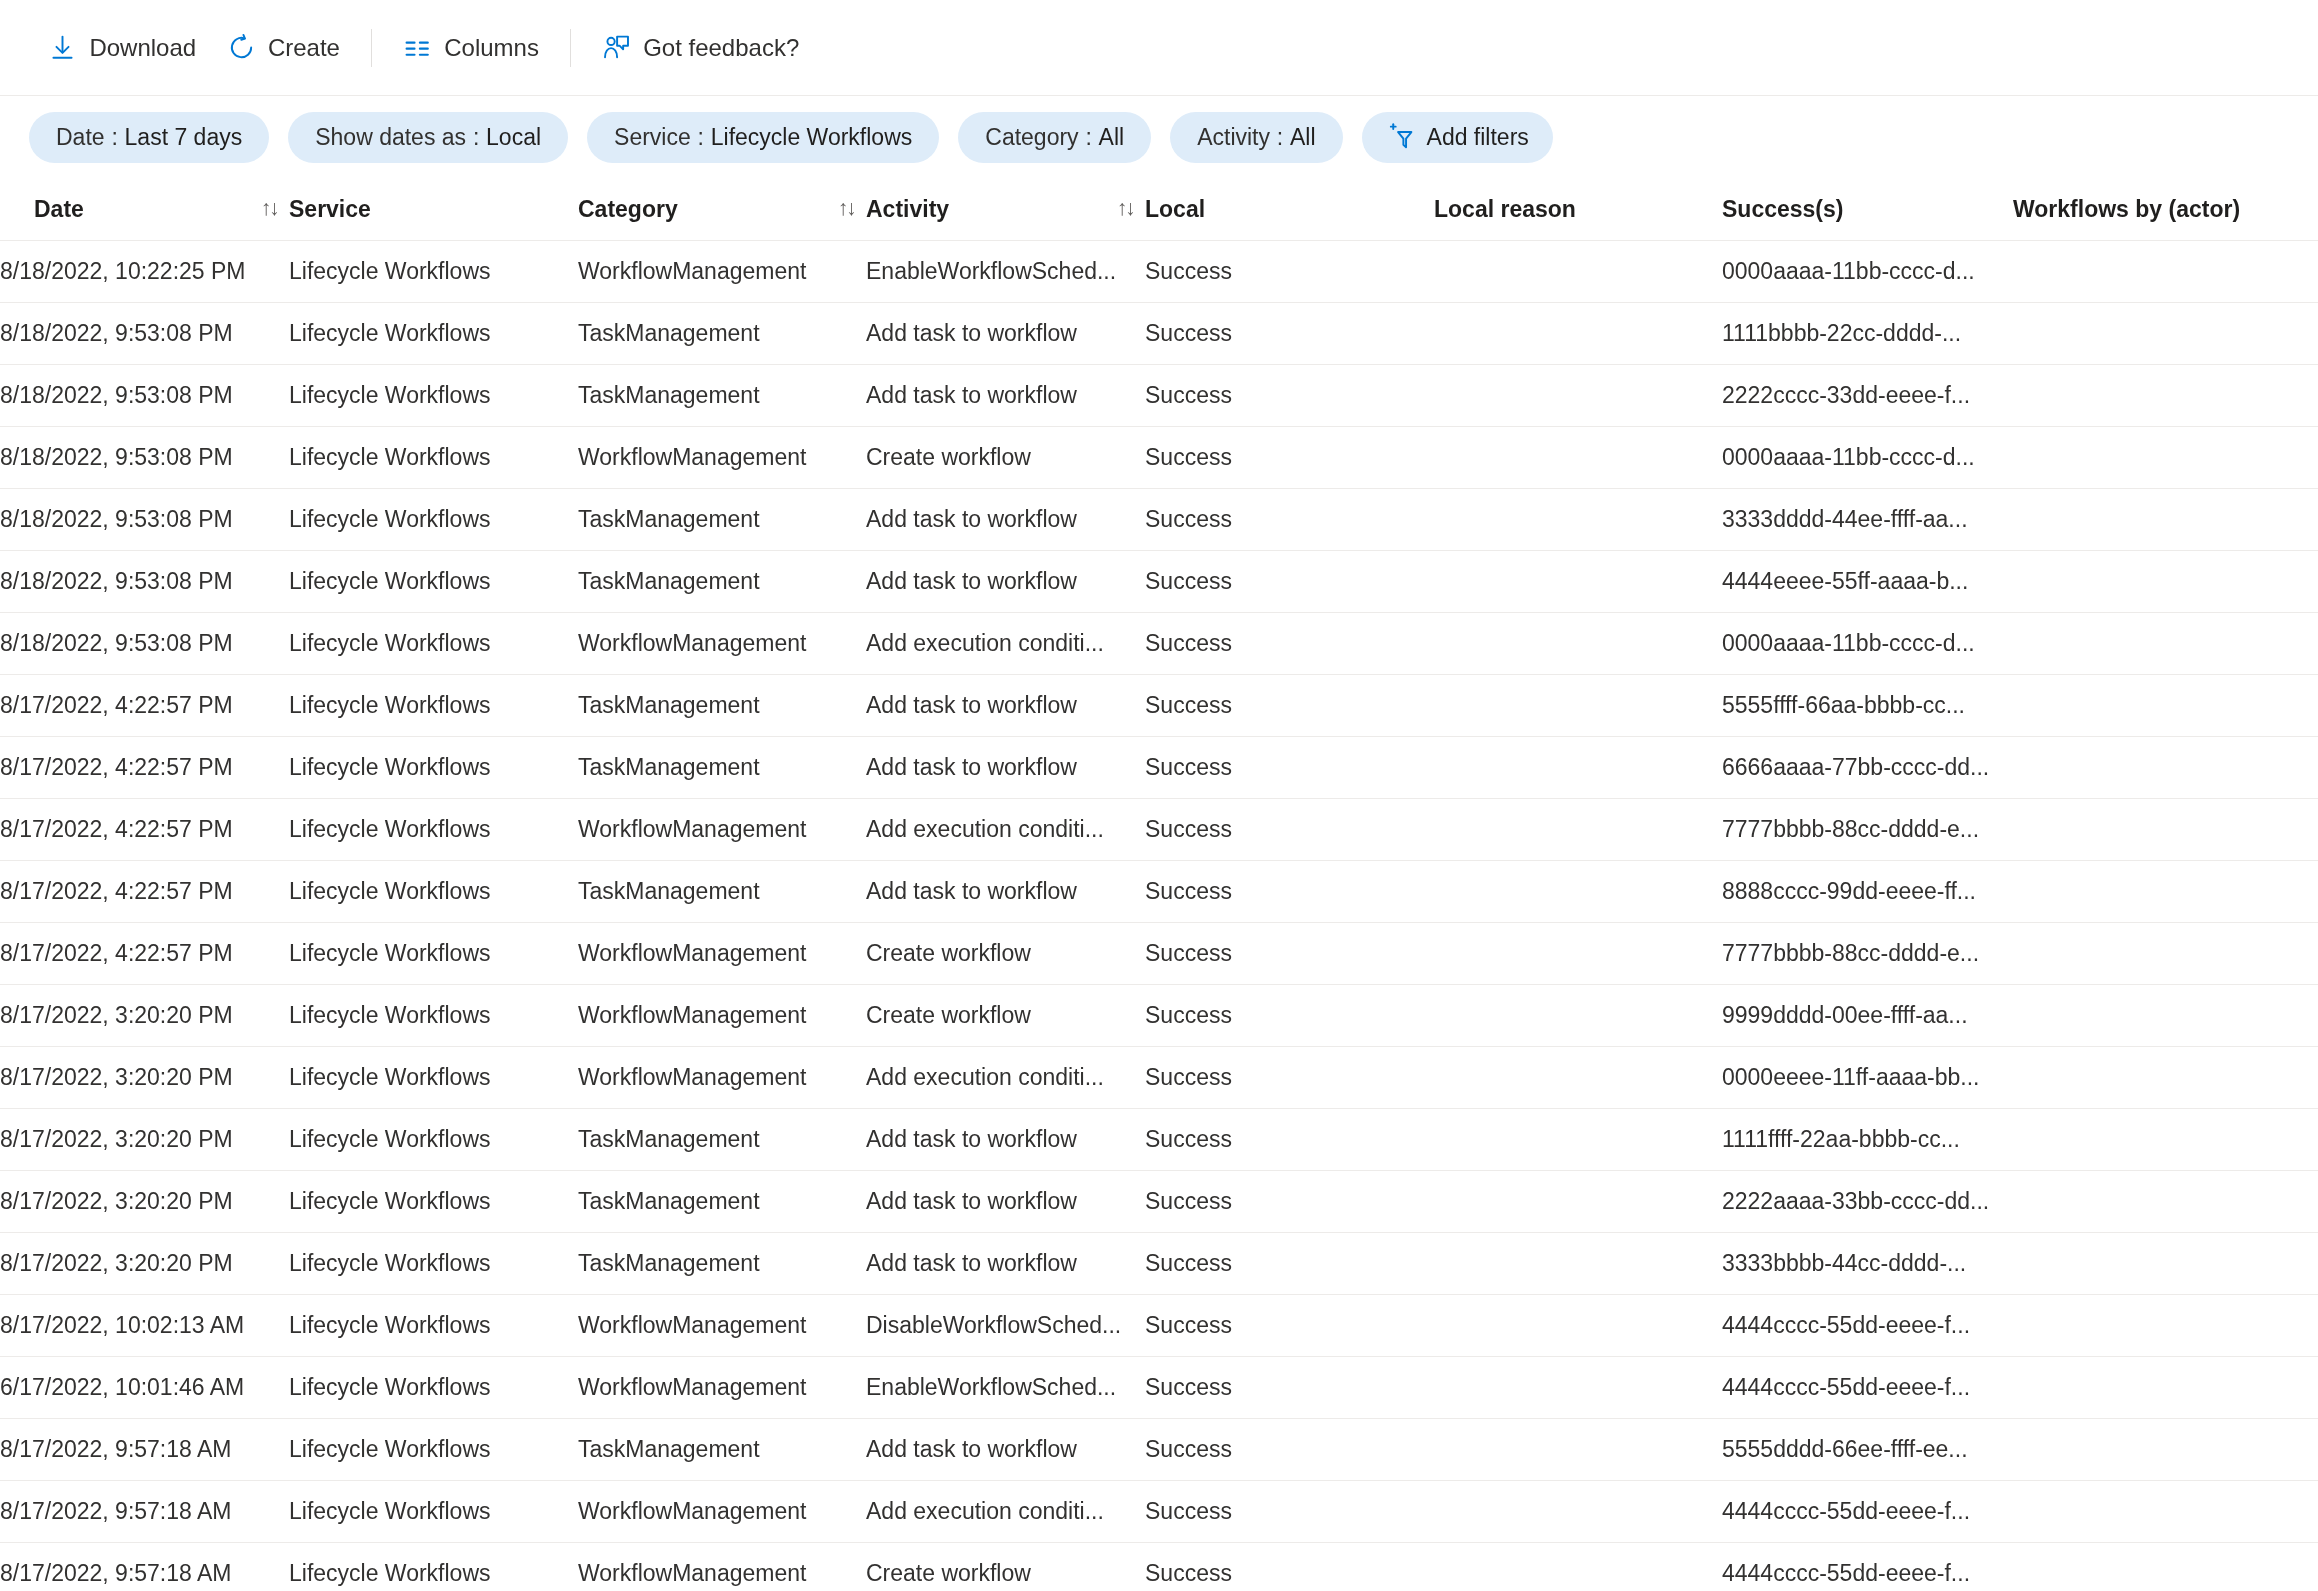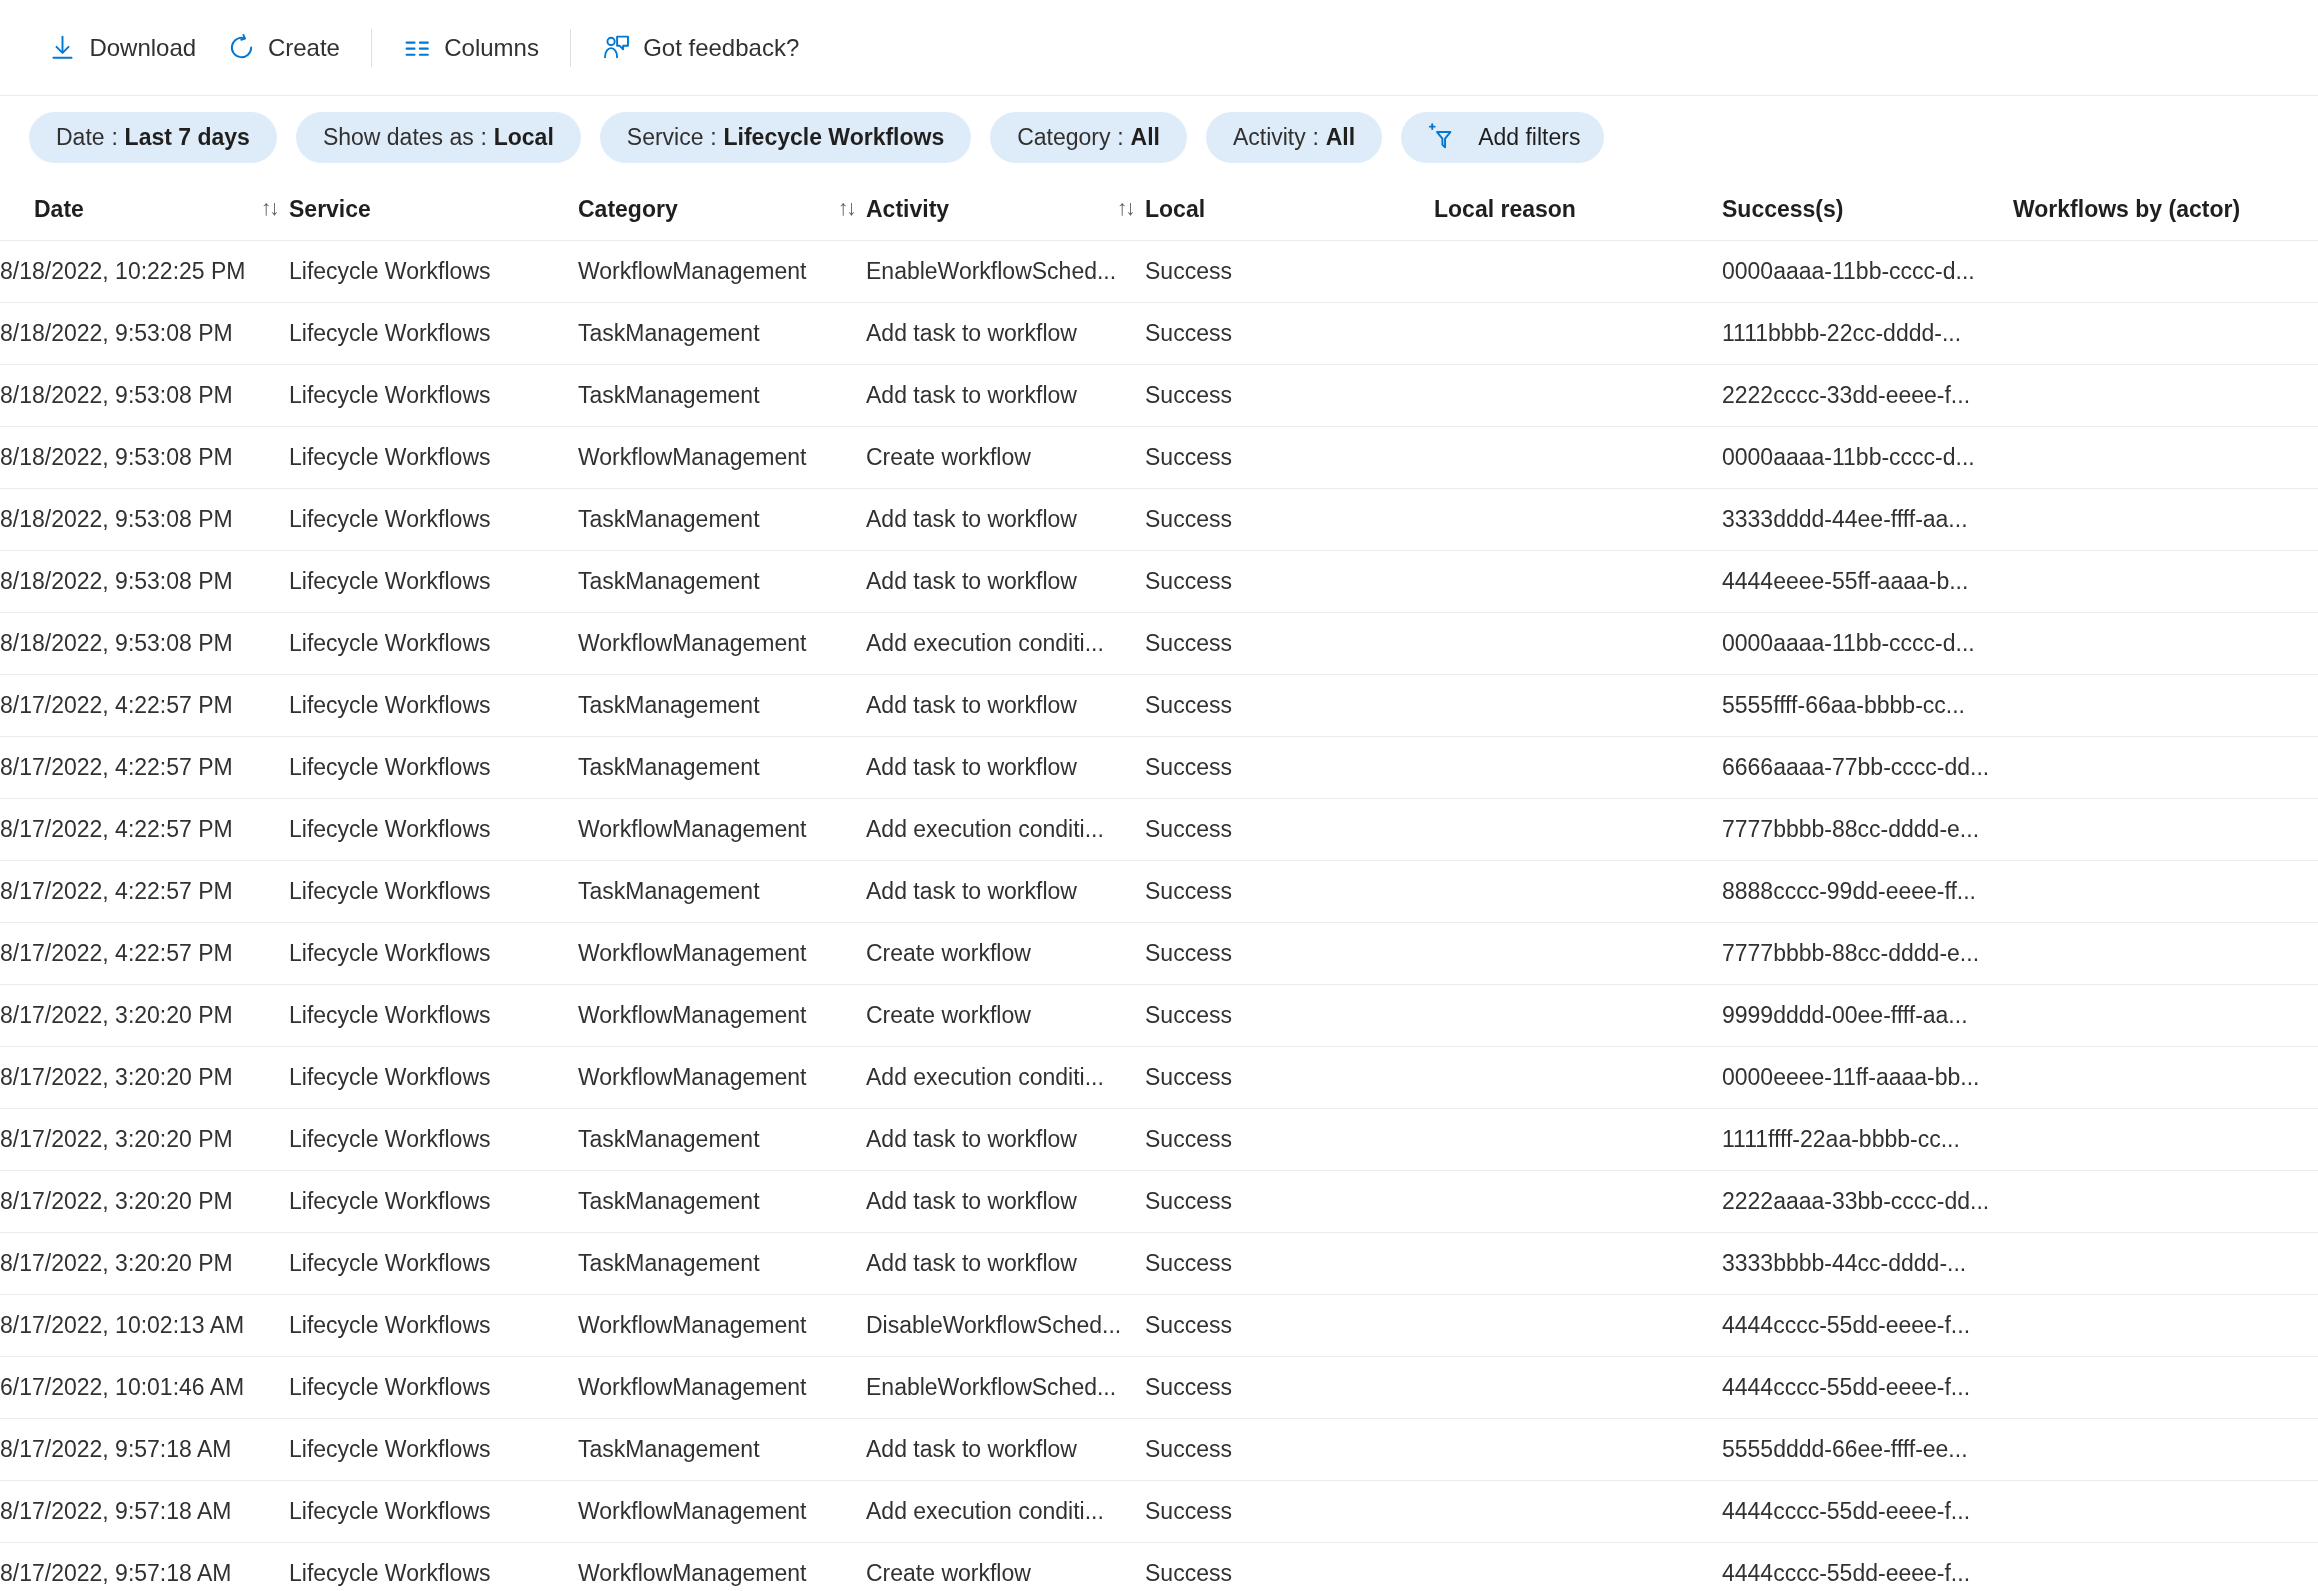--- a/index.html
+++ b/index.html
@@ -77,23 +77,23 @@
     height: 51px;
     padding: 0 27px;
     font-size: 23px;
     color: #201f1e;
     font-family: inherit;
     white-space: nowrap;
     cursor: pointer;
   }
   .pill .pill-key { font-weight: 400; color: #323130; }
   .pill .pill-sep { color: #323130; }
-  .pill .pill-val { font-weight: 700; color: #201f1e; }
+  .pill .pill-val { font-weight: 400; color: #201f1e; }
   .pill.addfilter { gap: 12px; padding: 0 24px; }
-  .pill.addfilter .pill-text { color: #201f1e; font-weight: 400; margin-left: 12px; }
+  .pill.addfilter .pill-text { color: #201f1e; font-weight: 400; }
   .addfilter-icon {
     width: 29px; height: 29px;
     display: inline-flex; align-items: center; justify-content: center;
     color: #0078d4; flex: none;
   }
 
   
   .table-wrap { width: 2319px; }
   table.grid {
     width: 2319px;

